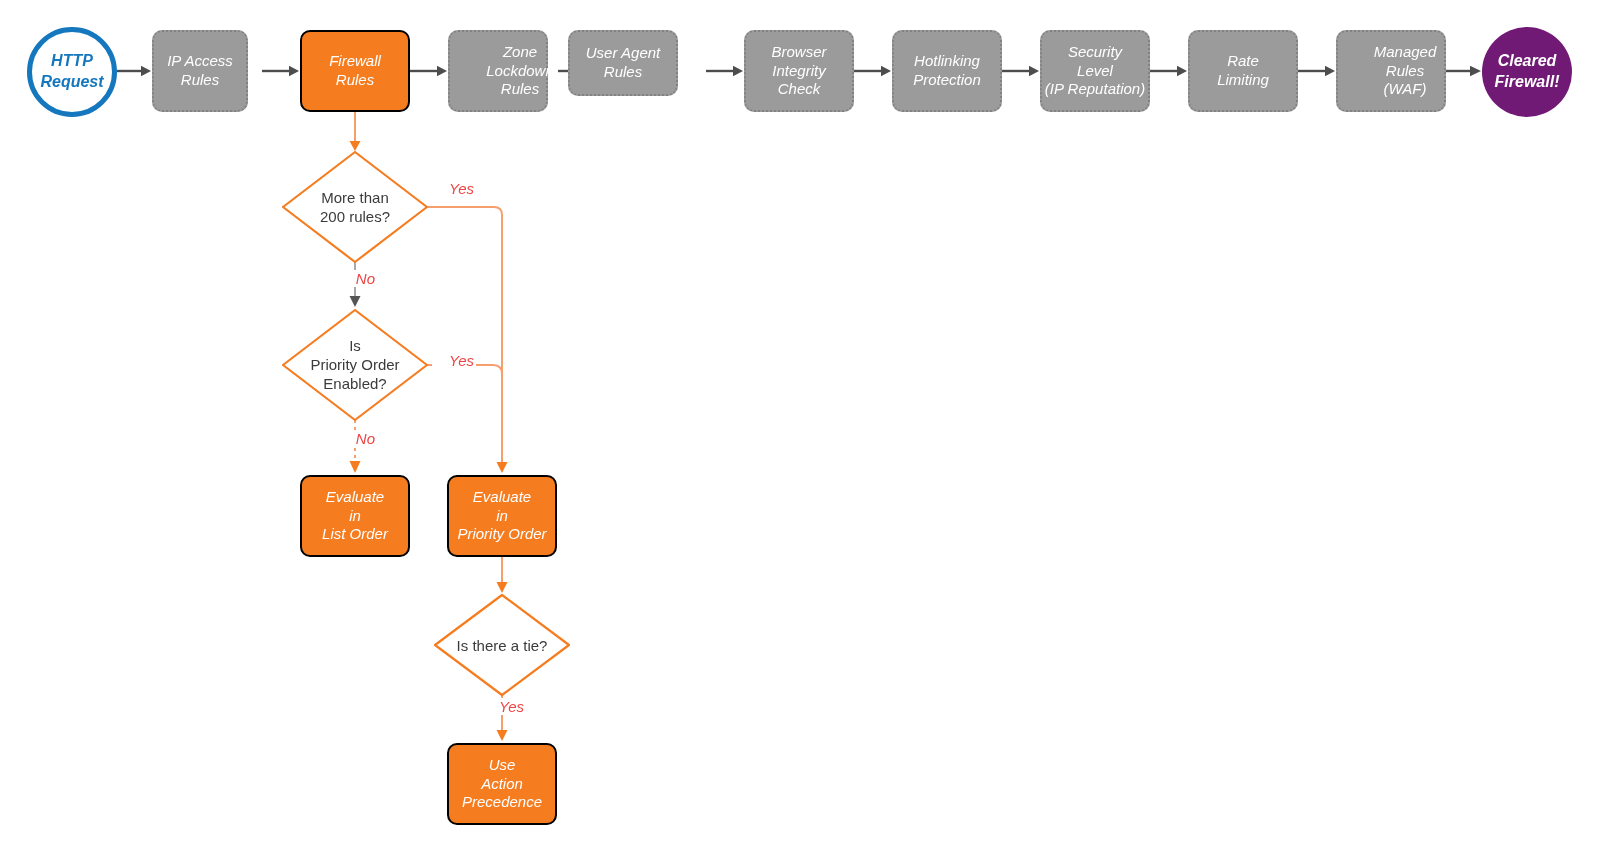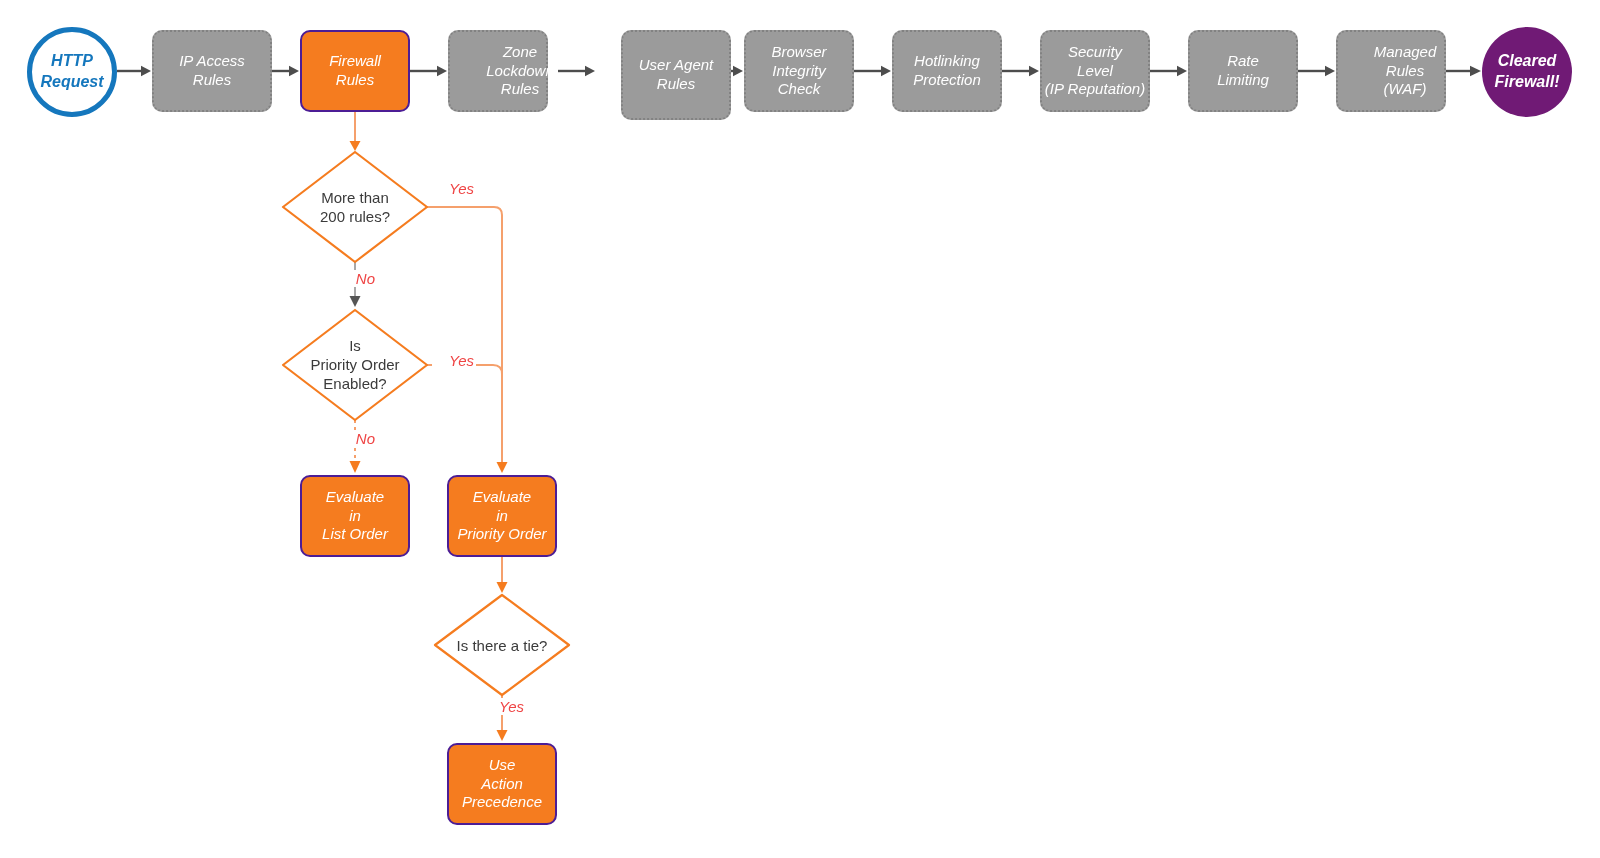--- a/index.html
+++ b/index.html
@@ -8,21 +8,21 @@
     font-family:"Liberation Sans", sans-serif; overflow:hidden;
   }
   svg.wires { position:absolute; left:0; top:0; z-index:0; }
   .node {
     position:absolute; box-sizing:border-box; z-index:2;
     display:flex; align-items:center; justify-content:center; text-align:center;
     font-style:italic; font-size:15px; line-height:1.26; color:#ffffff;
     border-radius:10px; white-space:pre-line;
   }
   .node.gray   { background:#9B9B9B; border:2px dotted #828282; }
-  .node.orange { background:#F57C1F; border:2px solid #4c1d95; }
+  .node.orange { background:#F57C1F; border:2px solid #000000; }
   .node.circle {
     border-radius:50%; font-weight:bold; font-size:16px; line-height:1.3;
   }
   .node.start { background:#ffffff; border:5px solid #1577BD; color:#1577BD; }
   .node.end   { background:#701a75; color:#ffffff; }
   .dtext {
     position:absolute; z-index:2; text-align:center; color:#3B3B3B;
     font-size:15px; line-height:19px; white-space:pre-line;
   }
   .elabel {
@@ -94,28 +94,28 @@
     </g>
 
     <path d="M 355 152 L 427 207 L 355 262 L 283 207 Z" fill="#ffffff" stroke="#F57C1F" stroke-width="2.2" stroke-linejoin="round"></path>
     <path d="M 355 310 L 427 365 L 355 420 L 283 365 Z" fill="#ffffff" stroke="#F57C1F" stroke-width="2.2" stroke-linejoin="round"></path>
     <path d="M 502 595 L 569 645 L 502 695 L 435 645 Z" fill="#ffffff" stroke="#F57C1F" stroke-width="2.2" stroke-linejoin="round"></path>
   </svg>
 
   <div class="node circle start" style="left:27px; top:27px; width:90px; height:90px;">HTTP
 Request</div>
 
-  <div class="node gray" style="left:152px;  top:30px; width:120px; height:82px;">IP Access
+  <div class="node gray" style="left:152px;  top:30px; width:96px; height:82px;">IP Access
 Rules</div>
   <div class="node orange" style="left:300px;  top:30px; width:110px; height:82px;">Firewall
 Rules</div>
   <div class="node gray" style="left:448px;  top:30px; width:100px; height:82px;padding-left:44px;">Zone
 Lockdown
 Rules</div>
-  <div class="node gray" style="left:621px;  top:30px; width:110px; height:90px;">User Agent
+  <div class="node gray" style="left:568px;  top:30px; width:110px; height:66px;">User Agent
 Rules</div>
   <div class="node gray" style="left:744px;  top:30px; width:110px; height:82px;">Browser
 Integrity
 Check</div>
   <div class="node gray" style="left:892px;  top:30px; width:110px; height:82px;">Hotlinking
 Protection</div>
   <div class="node gray" style="left:1040px; top:30px; width:110px; height:82px;">Security
 Level
 (IP Reputation)</div>
   <div class="node gray" style="left:1188px; top:30px; width:110px; height:82px;">Rate

